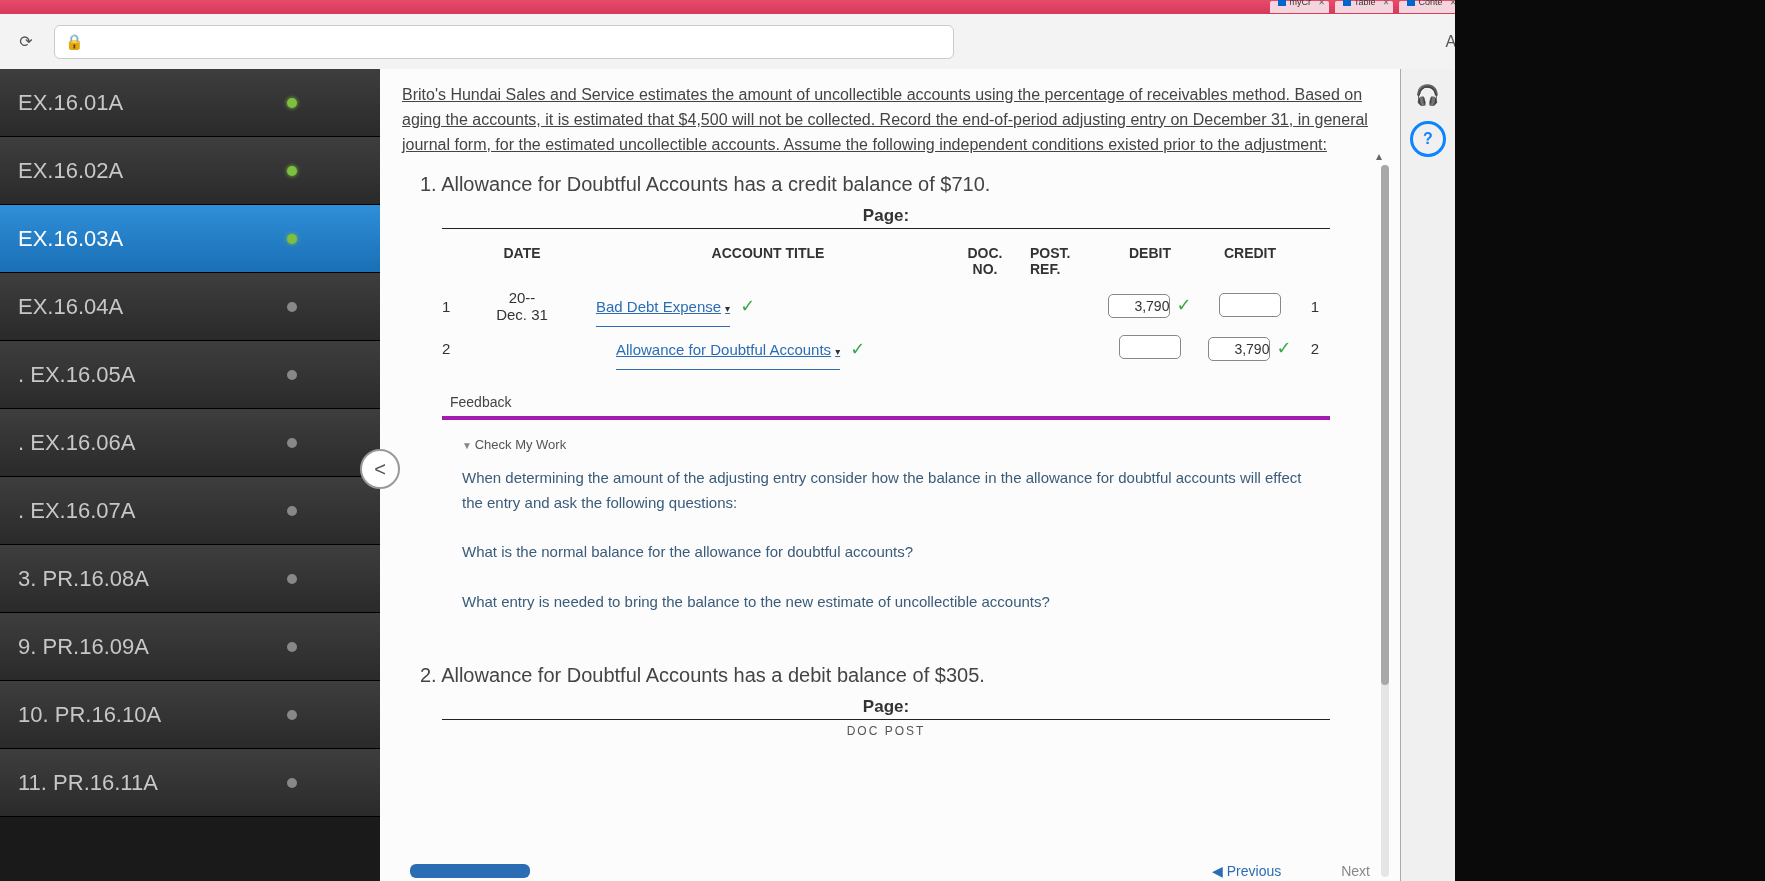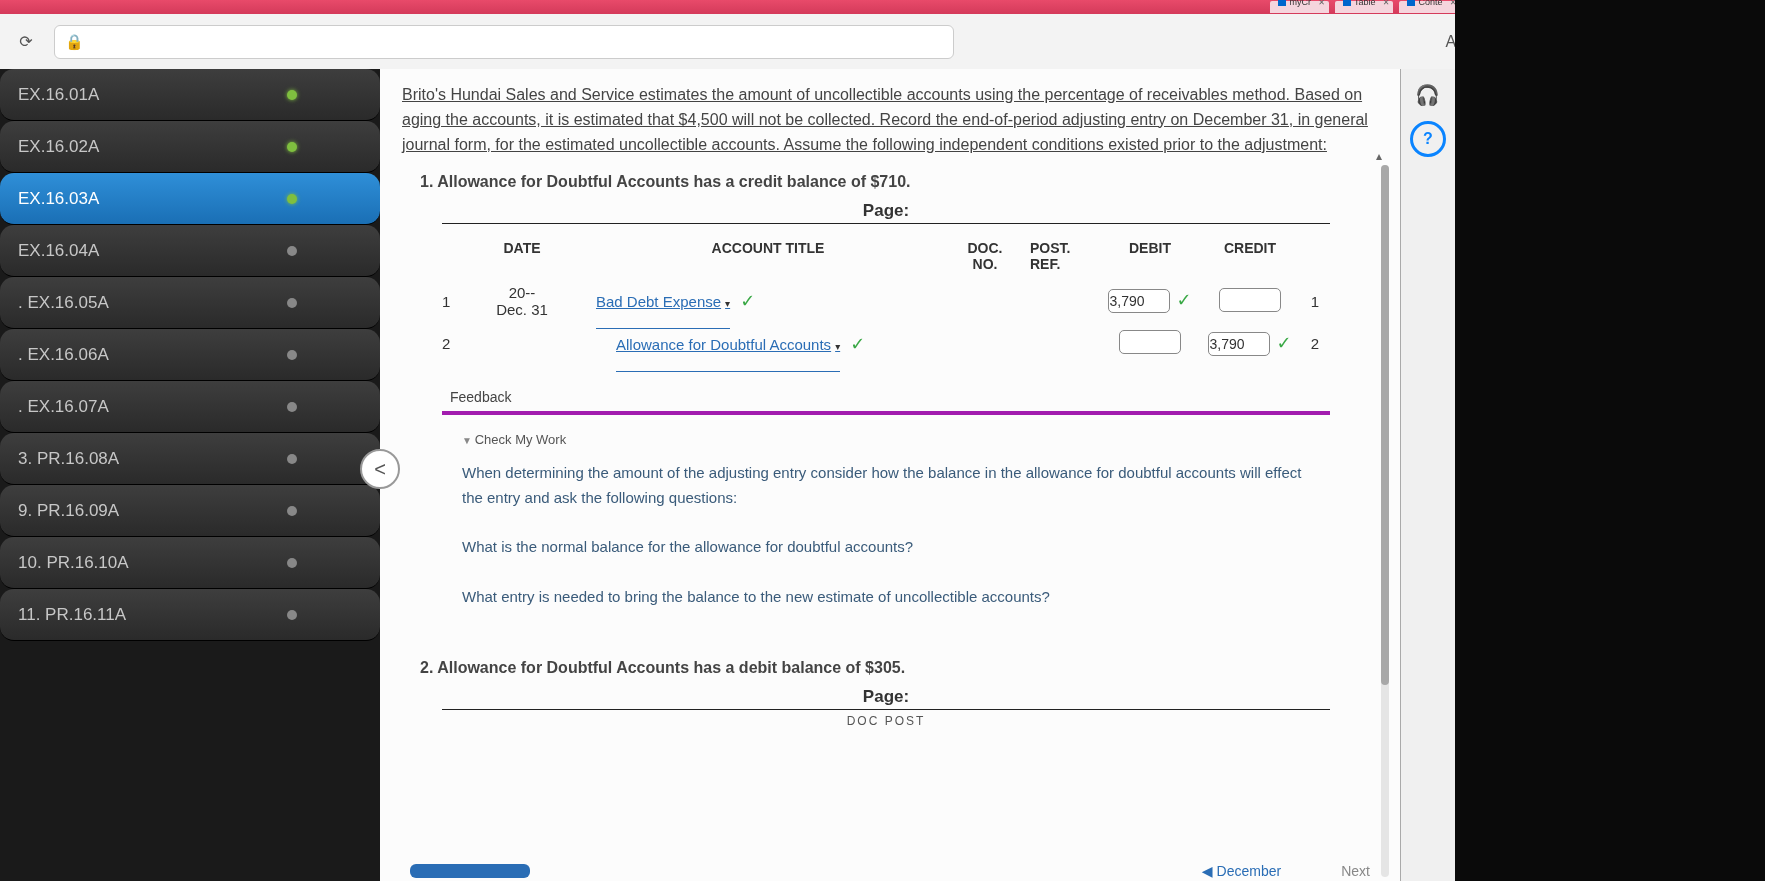--- a/index.html
+++ b/index.html
@@ -21,49 +21,49 @@
 .urlbar { flex:0 0 900px; height:34px; background:#fff; border:1px solid #ccc; border-radius:6px; display:flex; align-items:center; padding:0 10px; gap:8px; color:#555; font-size:15px; }
 .urlbar .lock { color:#777; }
 .tactions { margin-left:auto; display:flex; align-items:center; gap:26px; color:#555; }
 .copilot { width:26px; height:26px; border-radius:50%; background:conic-gradient(#4cc2ff,#b66dff,#ff7eb6,#4cc2ff); }
 
 
 .workspace { position:absolute; top:69px; left:0; width:1400px; height:812px; display:flex; background:#fff; }
 
 
 .nav { width:380px; background:#1a1a1a; display:flex; flex-direction:column; position:relative; }
-.navitem { height:52px; display:flex; align-items:center; padding:0 18px; color:#c7c7c7; font-size:17px; border-bottom:1px solid #000; position:relative; background:linear-gradient(#3e3e3e,#2a2a2a); cursor:pointer;border-radius:14px; }
+.navitem { height:68px; display:flex; align-items:center; padding:0 18px; color:#c7c7c7; font-size:22px; border-bottom:1px solid #000; position:relative; background:linear-gradient(#3e3e3e,#2a2a2a); cursor:pointer; }
 .navitem.active { background:linear-gradient(#2f8fd8,#1a6fb5); color:#fff; }
 .navitem .dot { width:10px; height:10px; border-radius:50%; background:#888; margin-left:auto; margin-right:65px; }
 .navitem.started .dot { background:#7fbf3f; box-shadow:0 0 4px #7fbf3f; }
 .leftarrow { position:absolute; top:380px; right:-20px; width:40px; height:40px; border-radius:50%; background:#fff; border:2px solid #999; display:flex; align-items:center; justify-content:center; font-size:20px; color:#555; z-index:5; cursor:pointer; }
 
 
 .main { flex:1; background:#fcfcfc; padding:14px 30px 0 22px; overflow:hidden; position:relative; color:#333; }
 .problem { font-size:16px; line-height:1.55; color:#444; margin-bottom:16px;text-decoration:underline; }
-.numitem { font-size:16px; color:#444; margin:8px 0 10px 18px;font-weight:bold; }
+.numitem { font-size:20px; color:#444; margin:8px 0 10px 18px; }
 .pagelbl { text-align:center; font-weight:bold; font-size:17px; margin-top:6px; }
 .jhr { border:none; border-top:1.5px solid #222; margin:2px 40px 0 40px; }
 
 .journal { margin:10px 40px 0 40px; }
 .jhead { display:flex; font-size:14px; font-weight:bold; color:#333; padding:6px 0; }
 .c-row { width:30px; }
 .c-date { width:100px; text-align:center; }
 .c-title { flex:1; text-align:center;margin-left:24px; }
 .c-doc { width:90px; text-align:center; }
 .c-ref { width:70px; text-align:left; }
 .c-deb { width:100px; text-align:center; }
 .c-cred { width:100px; text-align:center; }
 .c-rowr { width:30px; text-align:center; }
 
 .jrow { display:flex; align-items:center; font-size:15px; padding:6px 0; color:#333; }
-.acct-link { color:#2a6db5; text-decoration:underline; border-bottom:1px solid #2a6db5; padding-bottom:18px; position:relative; cursor:pointer; }
+.acct-link { color:#2a6db5; text-decoration:underline; border-bottom:1px solid #2a6db5; padding-bottom:11px; position:relative; cursor:pointer; }
 .dd { font-size:10px; color:#333; margin-left:4px; }
 .check { color:#39a845; font-size:18px; margin-left:6px; }
-.amtbox { display:inline-block; min-width:62px; height:24px; border:1.5px solid #888; border-radius:5px; text-align:left; line-height:22px; font-size:14px; background:#fff; }
+.amtbox { display:inline-block; min-width:62px; height:24px; border:1.5px solid #888; border-radius:5px; text-align:right; line-height:22px; font-size:14px; background:#fff; }
 
 .fbhdr { font-size:14px; color:#444; border-bottom:4px solid #a21caf; padding:8px 0 6px 8px; margin:18px 40px 0 40px; }
 .fbbody { margin:14px 60px 0 60px; font-size:15px; color:#3a5b7a; line-height:1.65; }
 .cmw { color:#555; font-size:13px; margin-bottom:10px; }
 .cmw::before { content:"▼ "; color:#888; font-size:10px; }
 
 .scroll-ind { position:absolute; right:6px; top:80px; bottom:4px; width:18px; }
 .scroll-ind .up { position:absolute; top:0; font-size:12px; color:#666; }
 .scroll-ind .track { position:absolute; top:16px; bottom:0; width:8px; right:5px; background:#e5e5e5; border-radius:4px; }
 .scroll-ind .thumb { position:absolute; top:16px; width:8px; right:5px; height:520px; background:#a8a8a8; border-radius:4px; }
@@ -244,21 +244,21 @@
 
     <div class="scroll-ind">
       <span class="up">▴</span>
       <div class="track"></div>
       <div class="thumb"></div>
     </div>
 
     <div class="bottombar" style="position:absolute;bottom:0;left:0;width:100%;">
       <div class="pill"></div>
       <div style="display:flex;gap:60px;">
-        <span class="prev">◀ <span>December</span></span>
+        <span class="prev">◀ <span>Previous</span></span>
         <span class="next">Next</span>
       </div>
     </div>
   </div>
 </div>
 
 <div class="rsidebar">
   <div class="rbtn blue">🎧</div>
   <div class="rbtn ring">?</div>
 </div>

